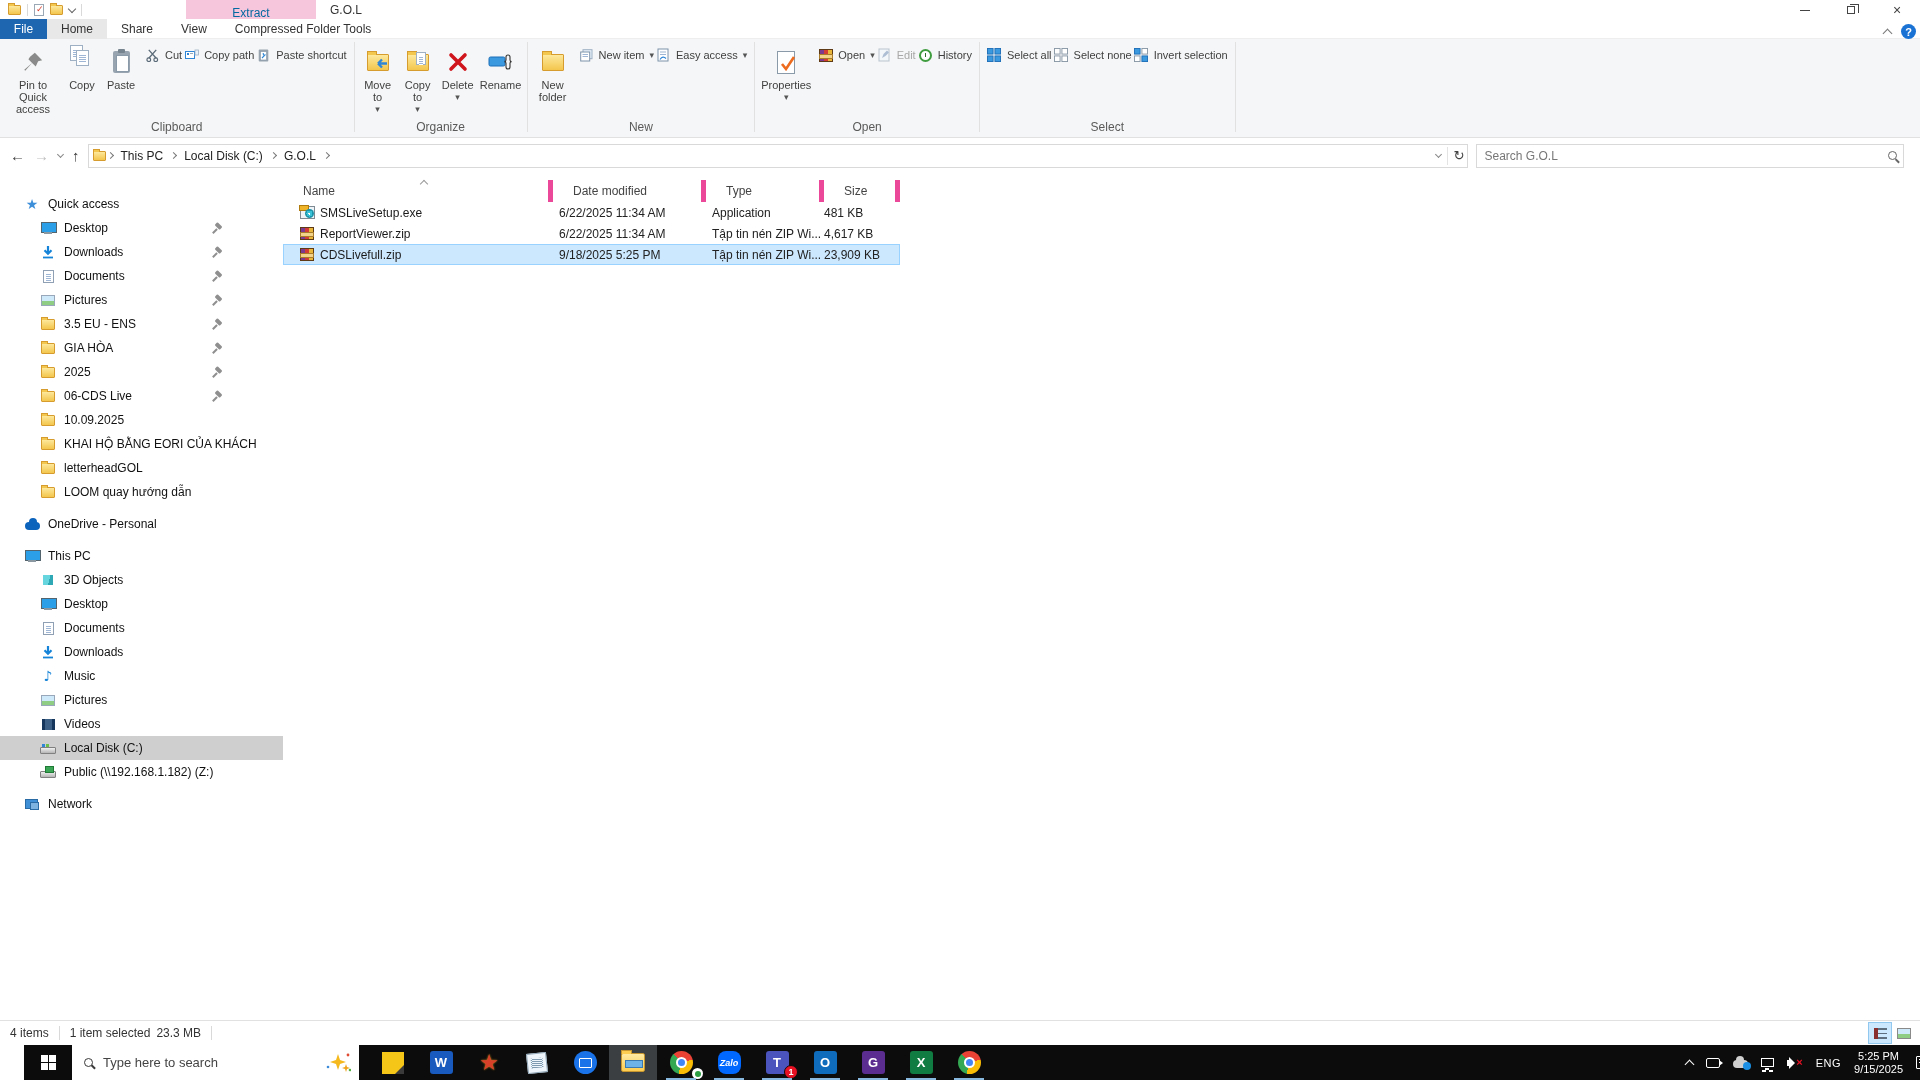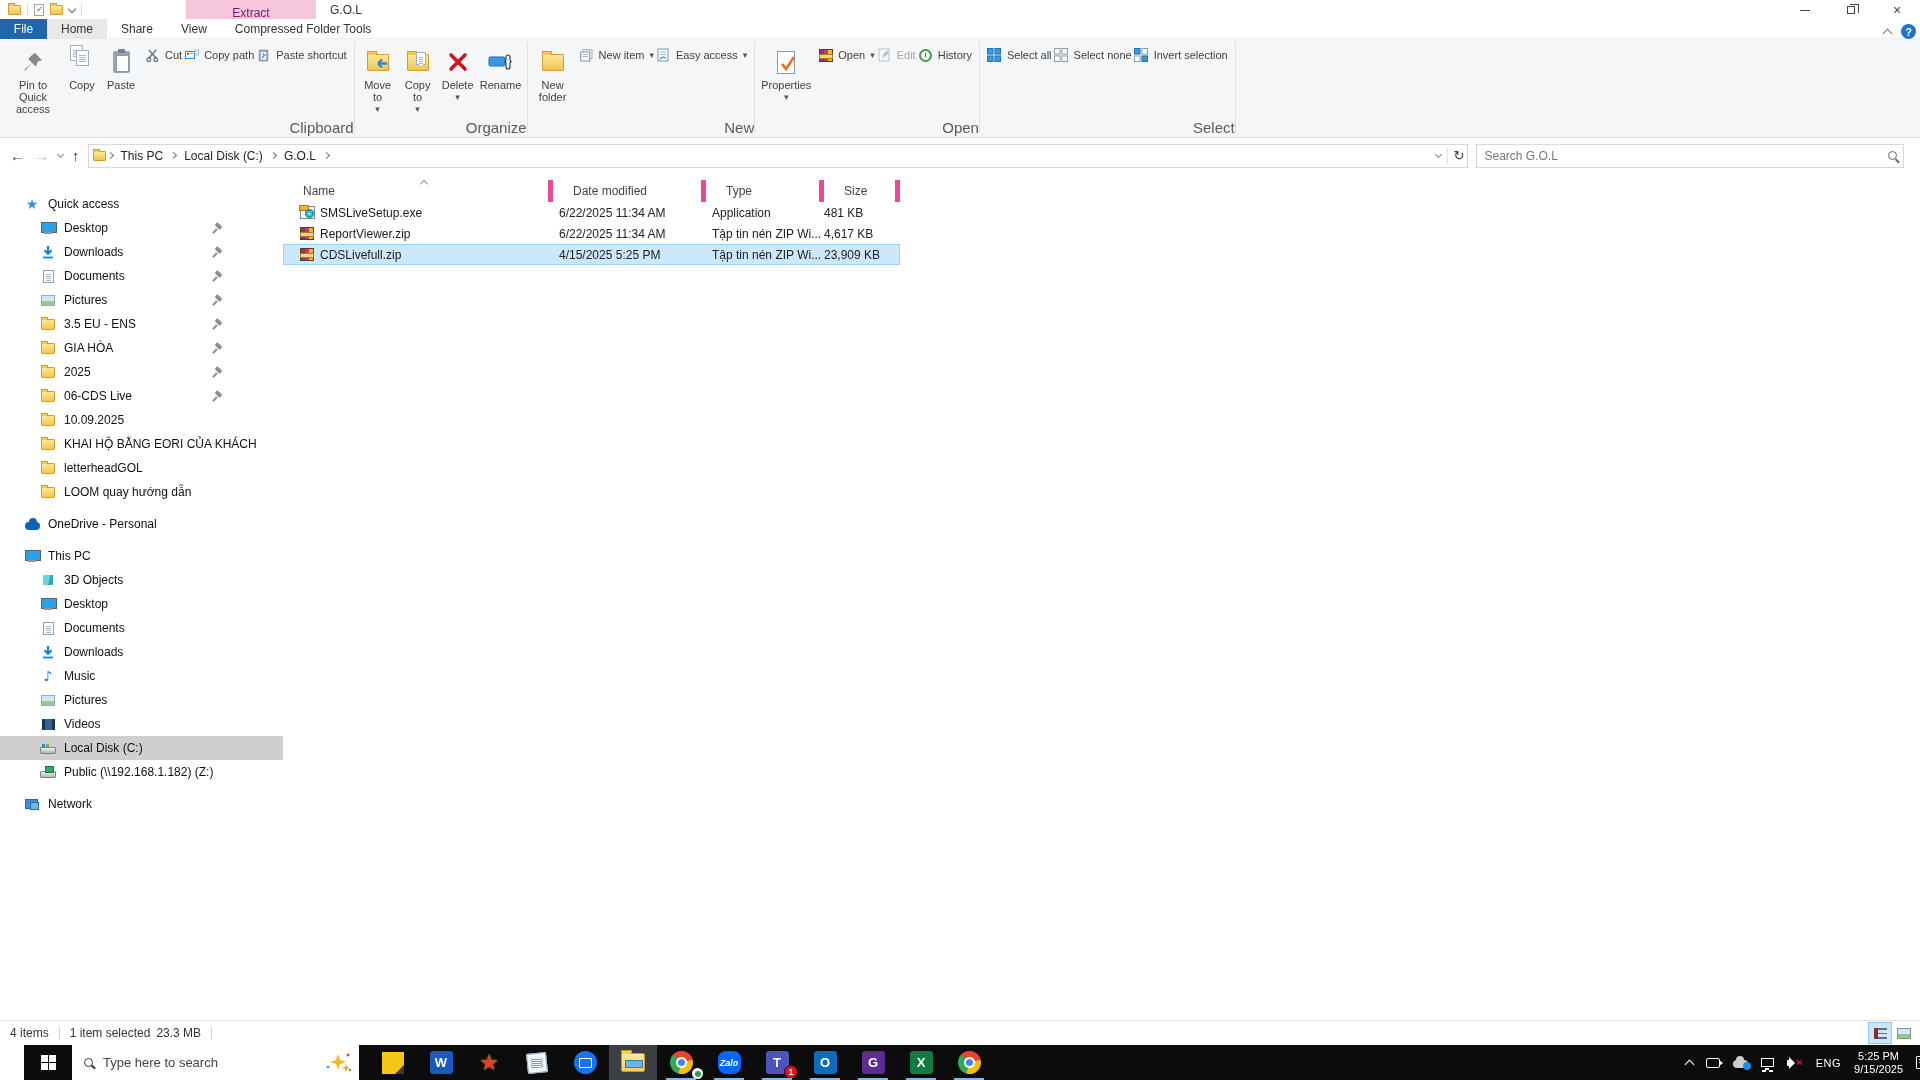--- a/index.html
+++ b/index.html
@@ -9,21 +9,21 @@
 
   
   #titlebar{position:absolute;top:0;left:0;width:1920px;height:20px;background:#fff;display:flex;align-items:center;}
   .qat{display:flex;align-items:center;gap:6px;padding-left:8px;}
   .qat .sep{width:1px;height:12px;background:#d9d9d9;}
   .mini-folder{width:13px;height:10px;background:linear-gradient(#fde89c,#f3c64d);border:1px solid #d79c2e;border-radius:1px;position:relative;}
   .mini-folder::before{content:"";position:absolute;top:-3px;left:-1px;width:5px;height:2px;background:#f3c64d;border:1px solid #d79c2e;border-bottom:0;}
   .mini-doc{width:10px;height:12px;background:#fff;border:1px solid #9aa7b5;position:relative;}
   .mini-doc::after{content:"✓";position:absolute;left:1px;top:-1px;color:#d43b2a;font-size:9px;font-weight:bold;}
   .chev-dn{width:6px;height:6px;border-right:1.4px solid #666;border-bottom:1.4px solid #666;transform:rotate(45deg);margin-top:-3px;}
-  .ctx-header{position:absolute;left:186px;top:0;width:130px;height:25px;background:#f6c6dc;display:flex;align-items:center;justify-content:center;color:#701a75;}
+  .ctx-header{position:absolute;left:186px;top:0;width:130px;height:25px;background:#f6c6dc;display:flex;align-items:center;justify-content:center;color:#0369a1;}
   #win-title{position:absolute;left:330px;top:3px;color:#333;}
   .wbtns{position:absolute;right:0;top:0;display:flex;}
   .wbtn{width:46px;height:20px;display:flex;align-items:center;justify-content:center;color:#444;}
   .min-glyph{width:10px;height:1px;background:#444;}
   .restore-glyph{width:8px;height:8px;border:1px solid #444;position:relative;background:#fff;}
   .restore-glyph::before{content:"";position:absolute;left:2px;top:-3px;width:8px;height:8px;border:1px solid #444;border-left:none;border-bottom:none;}
   .close-glyph{font-size:14px;line-height:10px;}
 
   
   #tabrow{position:absolute;top:19px;left:0;width:1920px;height:20px;background:#fff;border-bottom:1px solid #eee;display:flex;}
@@ -31,21 +31,21 @@
   .rtab.file{background:#1f66b0;color:#fff;width:47px;padding:0;}
   .rtab.sel{background:#e8e8e8;}
   .helpbar{position:absolute;right:4px;top:24px;display:flex;align-items:center;gap:10px;}
   .chev-up{width:7px;height:7px;border-left:1.4px solid #777;border-top:1.4px solid #777;transform:rotate(45deg);margin-top:4px;}
   .help-q{width:15px;height:15px;border-radius:50%;background:#1a73d4;color:#fff;font-size:11px;font-weight:bold;display:flex;align-items:center;justify-content:center;}
 
   
   #ribbon{position:absolute;top:39px;left:0;width:1920px;height:99px;background:#f5f6f7;border-bottom:1px solid #e1e1e1;display:flex;}
   .rgroup{display:flex;flex-direction:column;height:99px;}
   .rg-content{display:flex;align-items:flex-start;padding:4px 3px 0 3px;height:81px;}
-  .rg-label{height:18px;text-align:right;color:#5a5a5a;font-size:15px;line-height:15px;}
+  .rg-label{height:18px;text-align:center;color:#5a5a5a;font-size:12px;line-height:15px;}
   .rsep{width:1px;height:90px;background:#e1e1e1;margin-top:3px;}
   .rbtn-lg{display:flex;flex-direction:column;align-items:center;padding:2px 2px;min-width:38px;font-size:11px;color:#3f3f3f;text-align:center;line-height:12px;}
   .rbtn-lg .ric{height:34px;display:flex;align-items:center;justify-content:center;}
   .rstack{display:flex;flex-direction:row;justify-content:flex-start;gap:2px;padding:2px 4px;}
   .rbtn-sm{display:flex;align-items:center;gap:5px;height:20px;font-size:11px;color:#3f3f3f;white-space:nowrap;}
   .caret::after{content:" ▾";font-size:9px;color:#555;}
   .grey{color:#a8a8a8 !important;}
   
   .pg{width:13px;height:16px;background:#fff;border:1px solid #9db0c4;position:relative;}
   .pg i{position:absolute;left:2px;top:3px;right:2px;height:9px;background:repeating-linear-gradient(#fff,#fff 1px,#9fb6d4 1px,#9fb6d4 2px);}
@@ -697,21 +697,21 @@
     <div class="tp">Tập tin nén ZIP Wi...</div>
     <div class="sz">4,617 KB</div>
   </div>
   <div class="frow sel">
     <div class="nm">
         <span class="fi">
           <span class="ri-books sm"></span>
         </span>
         <span>CDSLivefull.zip</span>
       </div>
-    <div class="dt">4/15/2025 5:25 PM</div>
+    <div class="dt">9/18/2025 5:25 PM</div>
     <div class="tp">Tập tin nén ZIP Wi...</div>
     <div class="sz">23,909 KB</div>
   </div>
 </div>
 
 <div id="statusbar">
   <span class="st">4 items</span>
   <span class="stsep"></span>
   <span class="st" style="padding-right:4px">1 item selected</span>
   <span class="st" style="padding-left:2px">23.3 MB</span>

